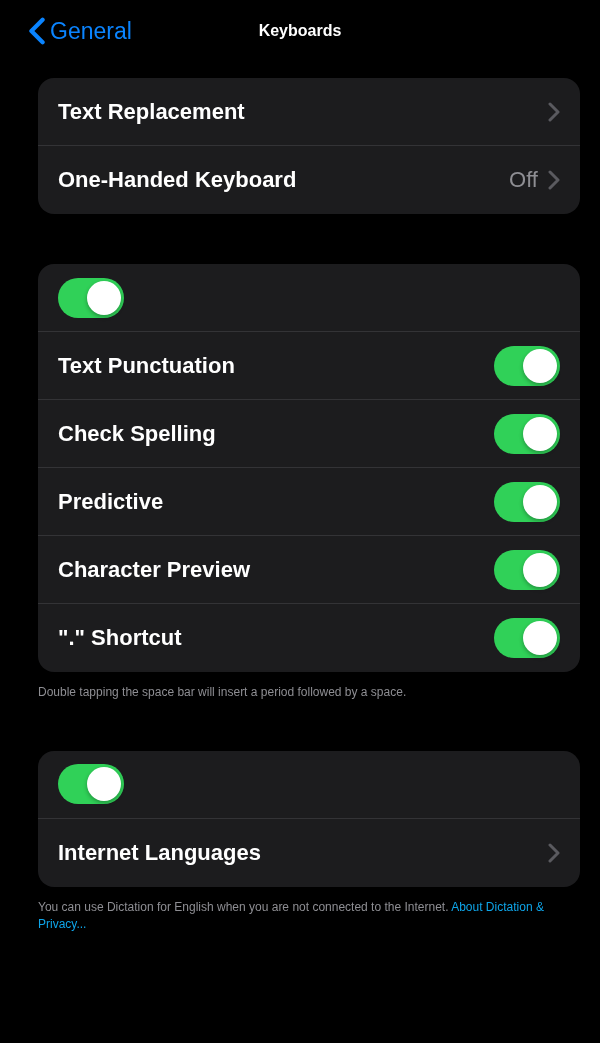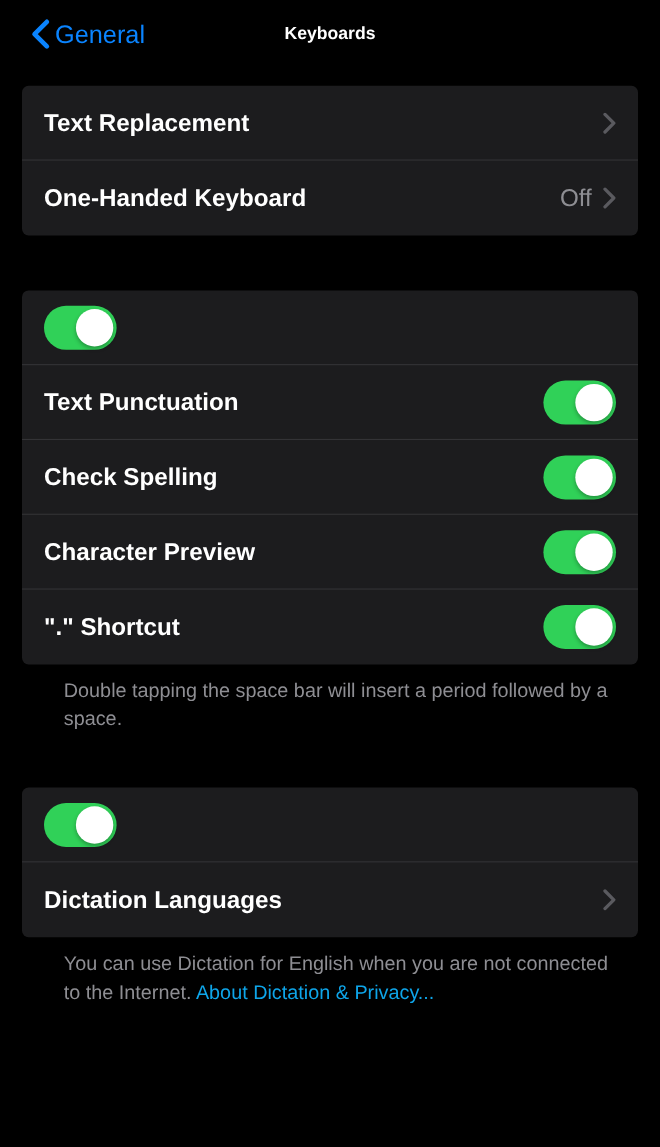--- a/index.html
+++ b/index.html
@@ -37,22 +37,22 @@
     .nav-title {
       position: absolute;
       left: 50%;
       transform: translateX(-50%);
       font-size: 16px;
       font-weight: 700;
       color: #fff;
     }
     .group {
       background: #1c1c1e;
-      border-radius: 6px;
-      margin: 18px 20px 0 20px;
+      border-radius: 16px;
+      margin: 18px 20px 0 38px;
       overflow: hidden;
     }
     .group.first {
       margin-top: 16px;
     }
     .group.spaced {
       margin-top: 50px;
     }
     .row {
       display: flex;
@@ -103,22 +103,22 @@
       border-radius: 50%;
       background: #fff;
       top: 3px;
       box-shadow: 0 2px 4px rgba(0,0,0,0.3);
     }
     .toggle.on .knob {
       right: 3px;
     }
     .footer-text {
       color: #8e8e93;
-      font-size: 18px;
-      padding: 12px 38px 0 58px;
+      font-size: 12px;
+      padding: 12px 38px 0 38px;
       line-height: 1.4;
       font-weight: 500;
     }
     .footer-link {
       color: #0ea5e9;
     }
   </style>
 </head>
 <body>
 
@@ -164,20 +164,26 @@
         <div class="knob"></div>
       </div>
   </div>
   <div class="row">
     <span class="row-label">Check Spelling</span>
     <div class="toggle on">
         <div class="knob"></div>
       </div>
   </div>
   <div class="row">
+    <span class="row-label">Predictive</span>
+    <div class="toggle on">
+        <div class="knob"></div>
+      </div>
+  </div>
+  <div class="row">
     <span class="row-label">Character Preview</span>
     <div class="toggle on">
         <div class="knob"></div>
       </div>
   </div>
   <div class="row">
     <span class="row-label">"." Shortcut</span>
     <div class="toggle on">
         <div class="knob"></div>
       </div>
@@ -185,21 +191,21 @@
 </div>
 <div class="footer-text">Double tapping the space bar will insert a period followed by a space.</div>
 
 <div class="group spaced">
   <div class="row">
     <div class="toggle on">
         <div class="knob"></div>
       </div>
   </div>
   <div class="row">
-    <span class="row-label">Dictation Languages</span>
+    <span class="row-label">Internet Languages</span>
     <div class="row-trail">
       <svg class="chevron-right" viewBox="0 0 12 20" fill="none">
         <path d="M2 2 L10 10 L2 18" stroke="#5a5a5f" stroke-width="3" stroke-linecap="round" stroke-linejoin="round"></path>
       </svg>
     </div>
   </div>
 </div>
 <div class="footer-text">
   <span>You can use Dictation for English when you are not connected to the Internet. </span><span class="footer-link">About Dictation &amp; Privacy...</span>
 </div>

